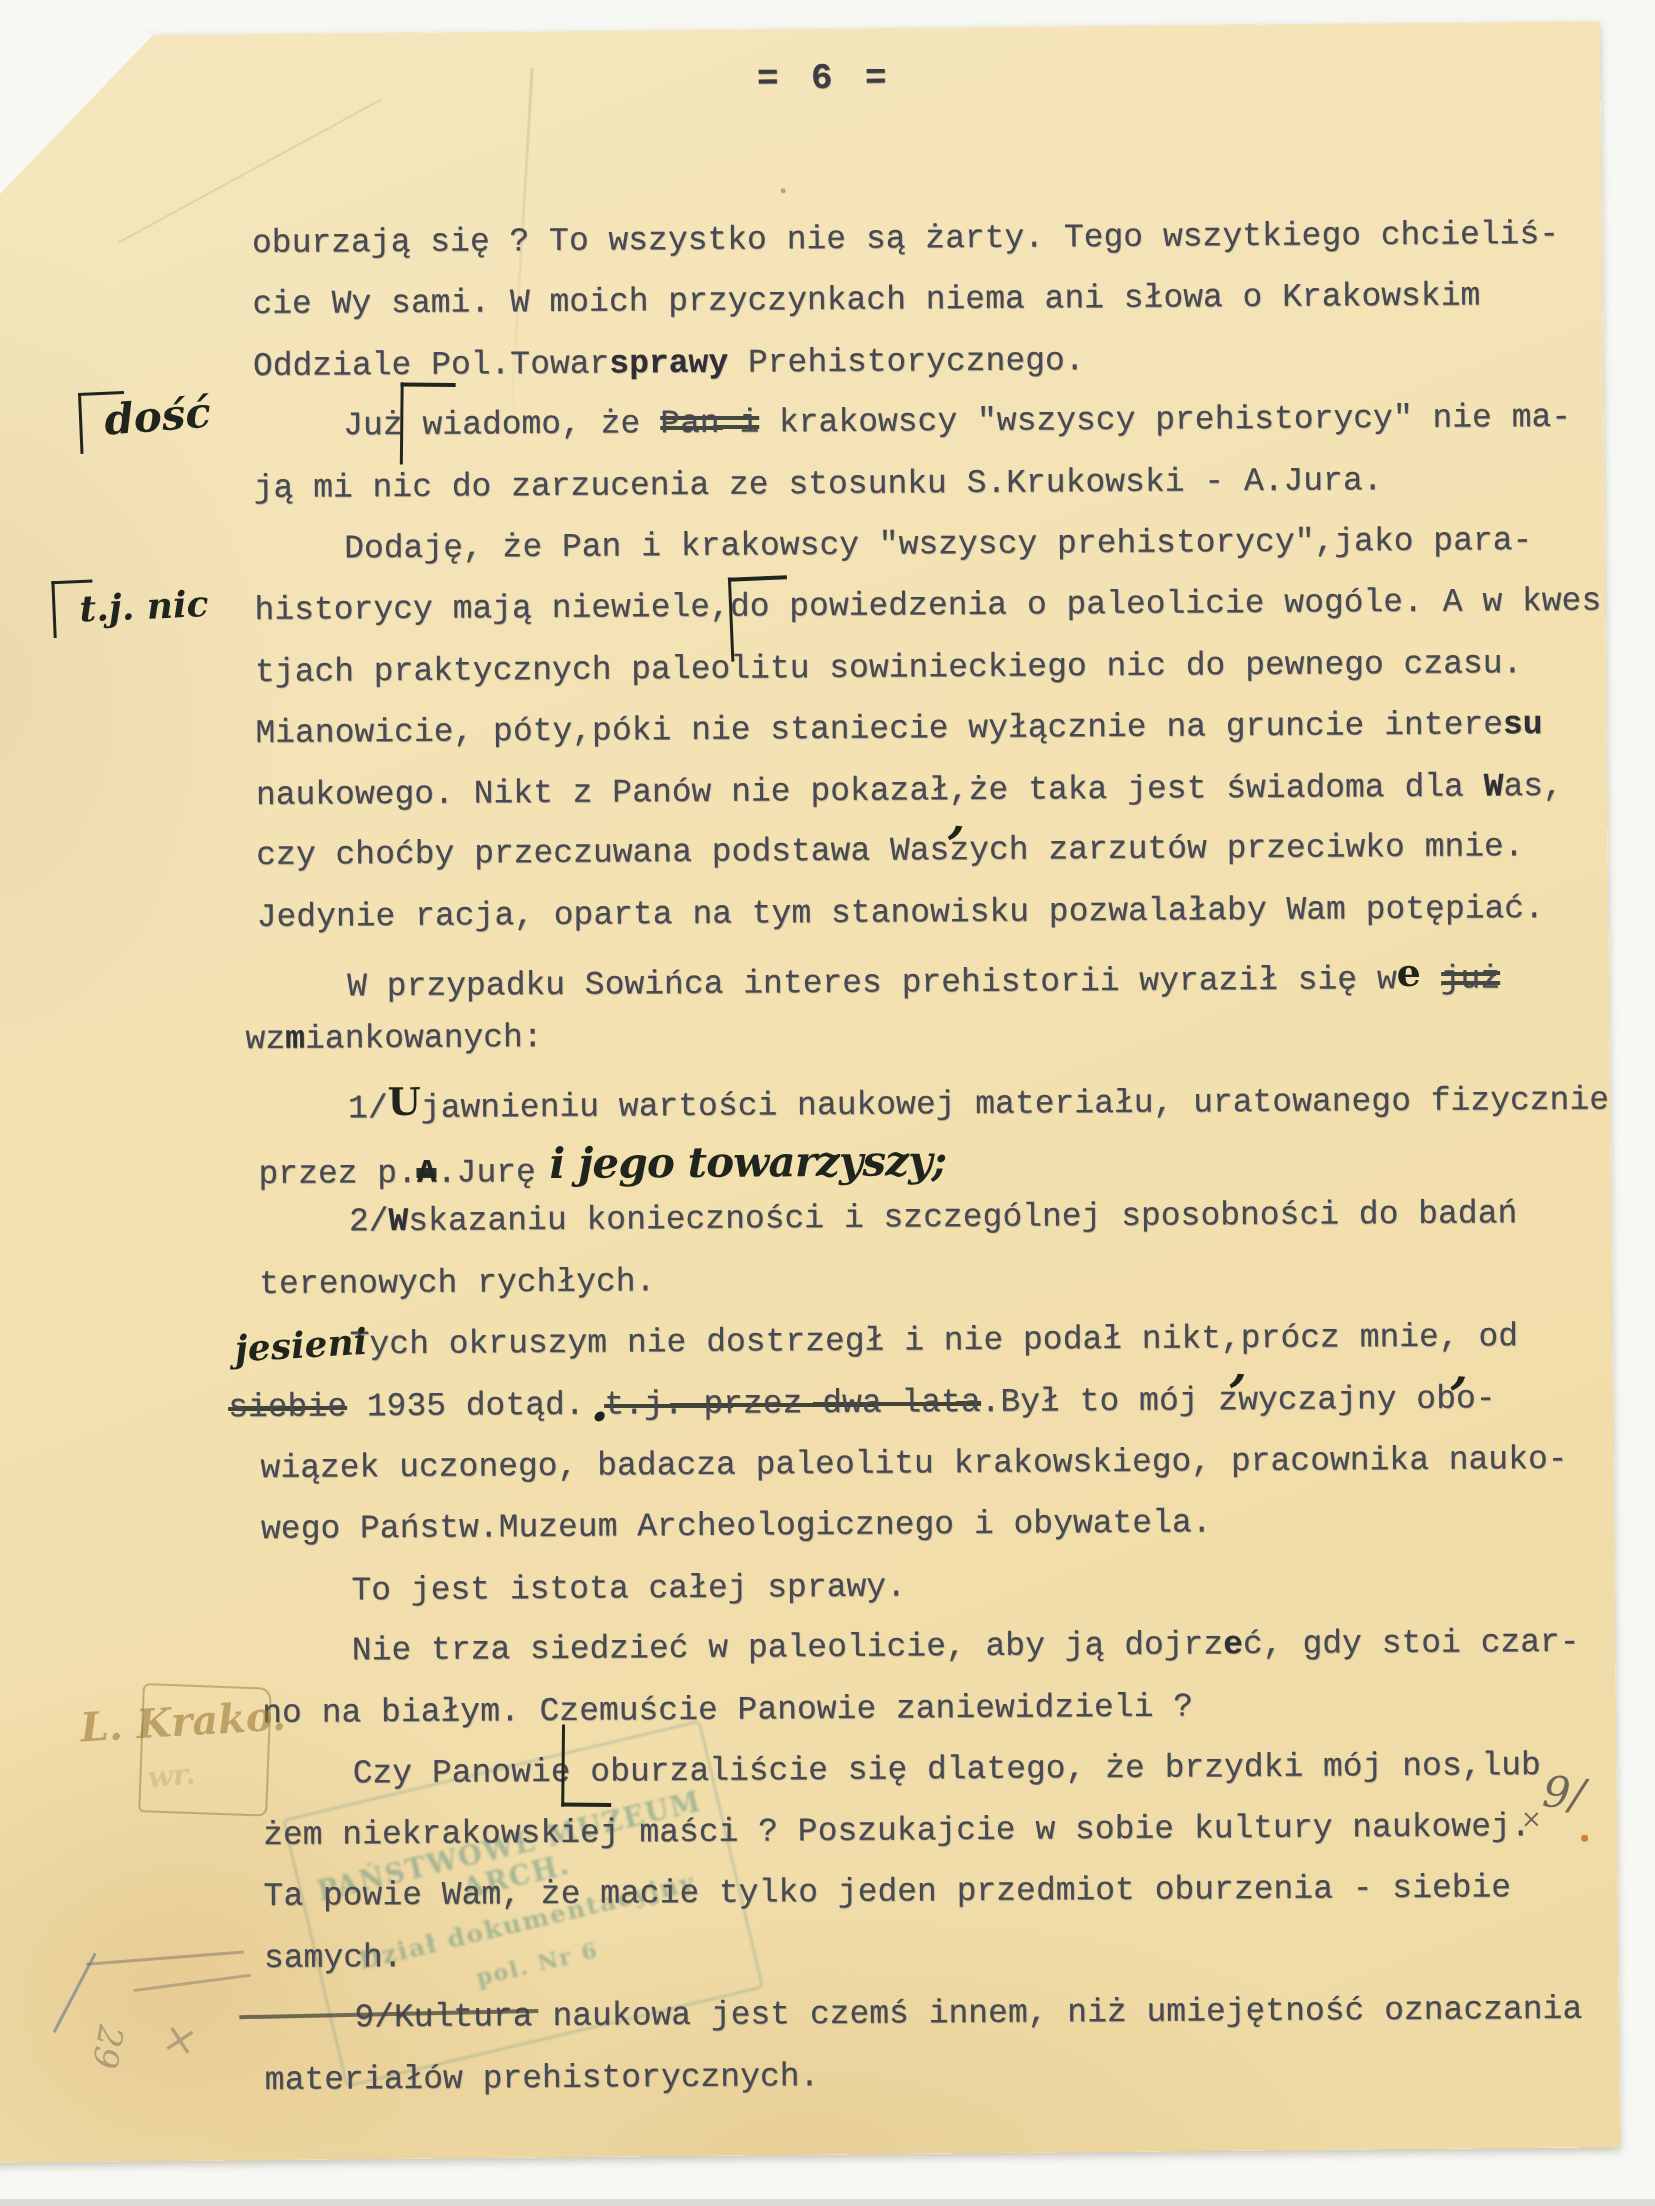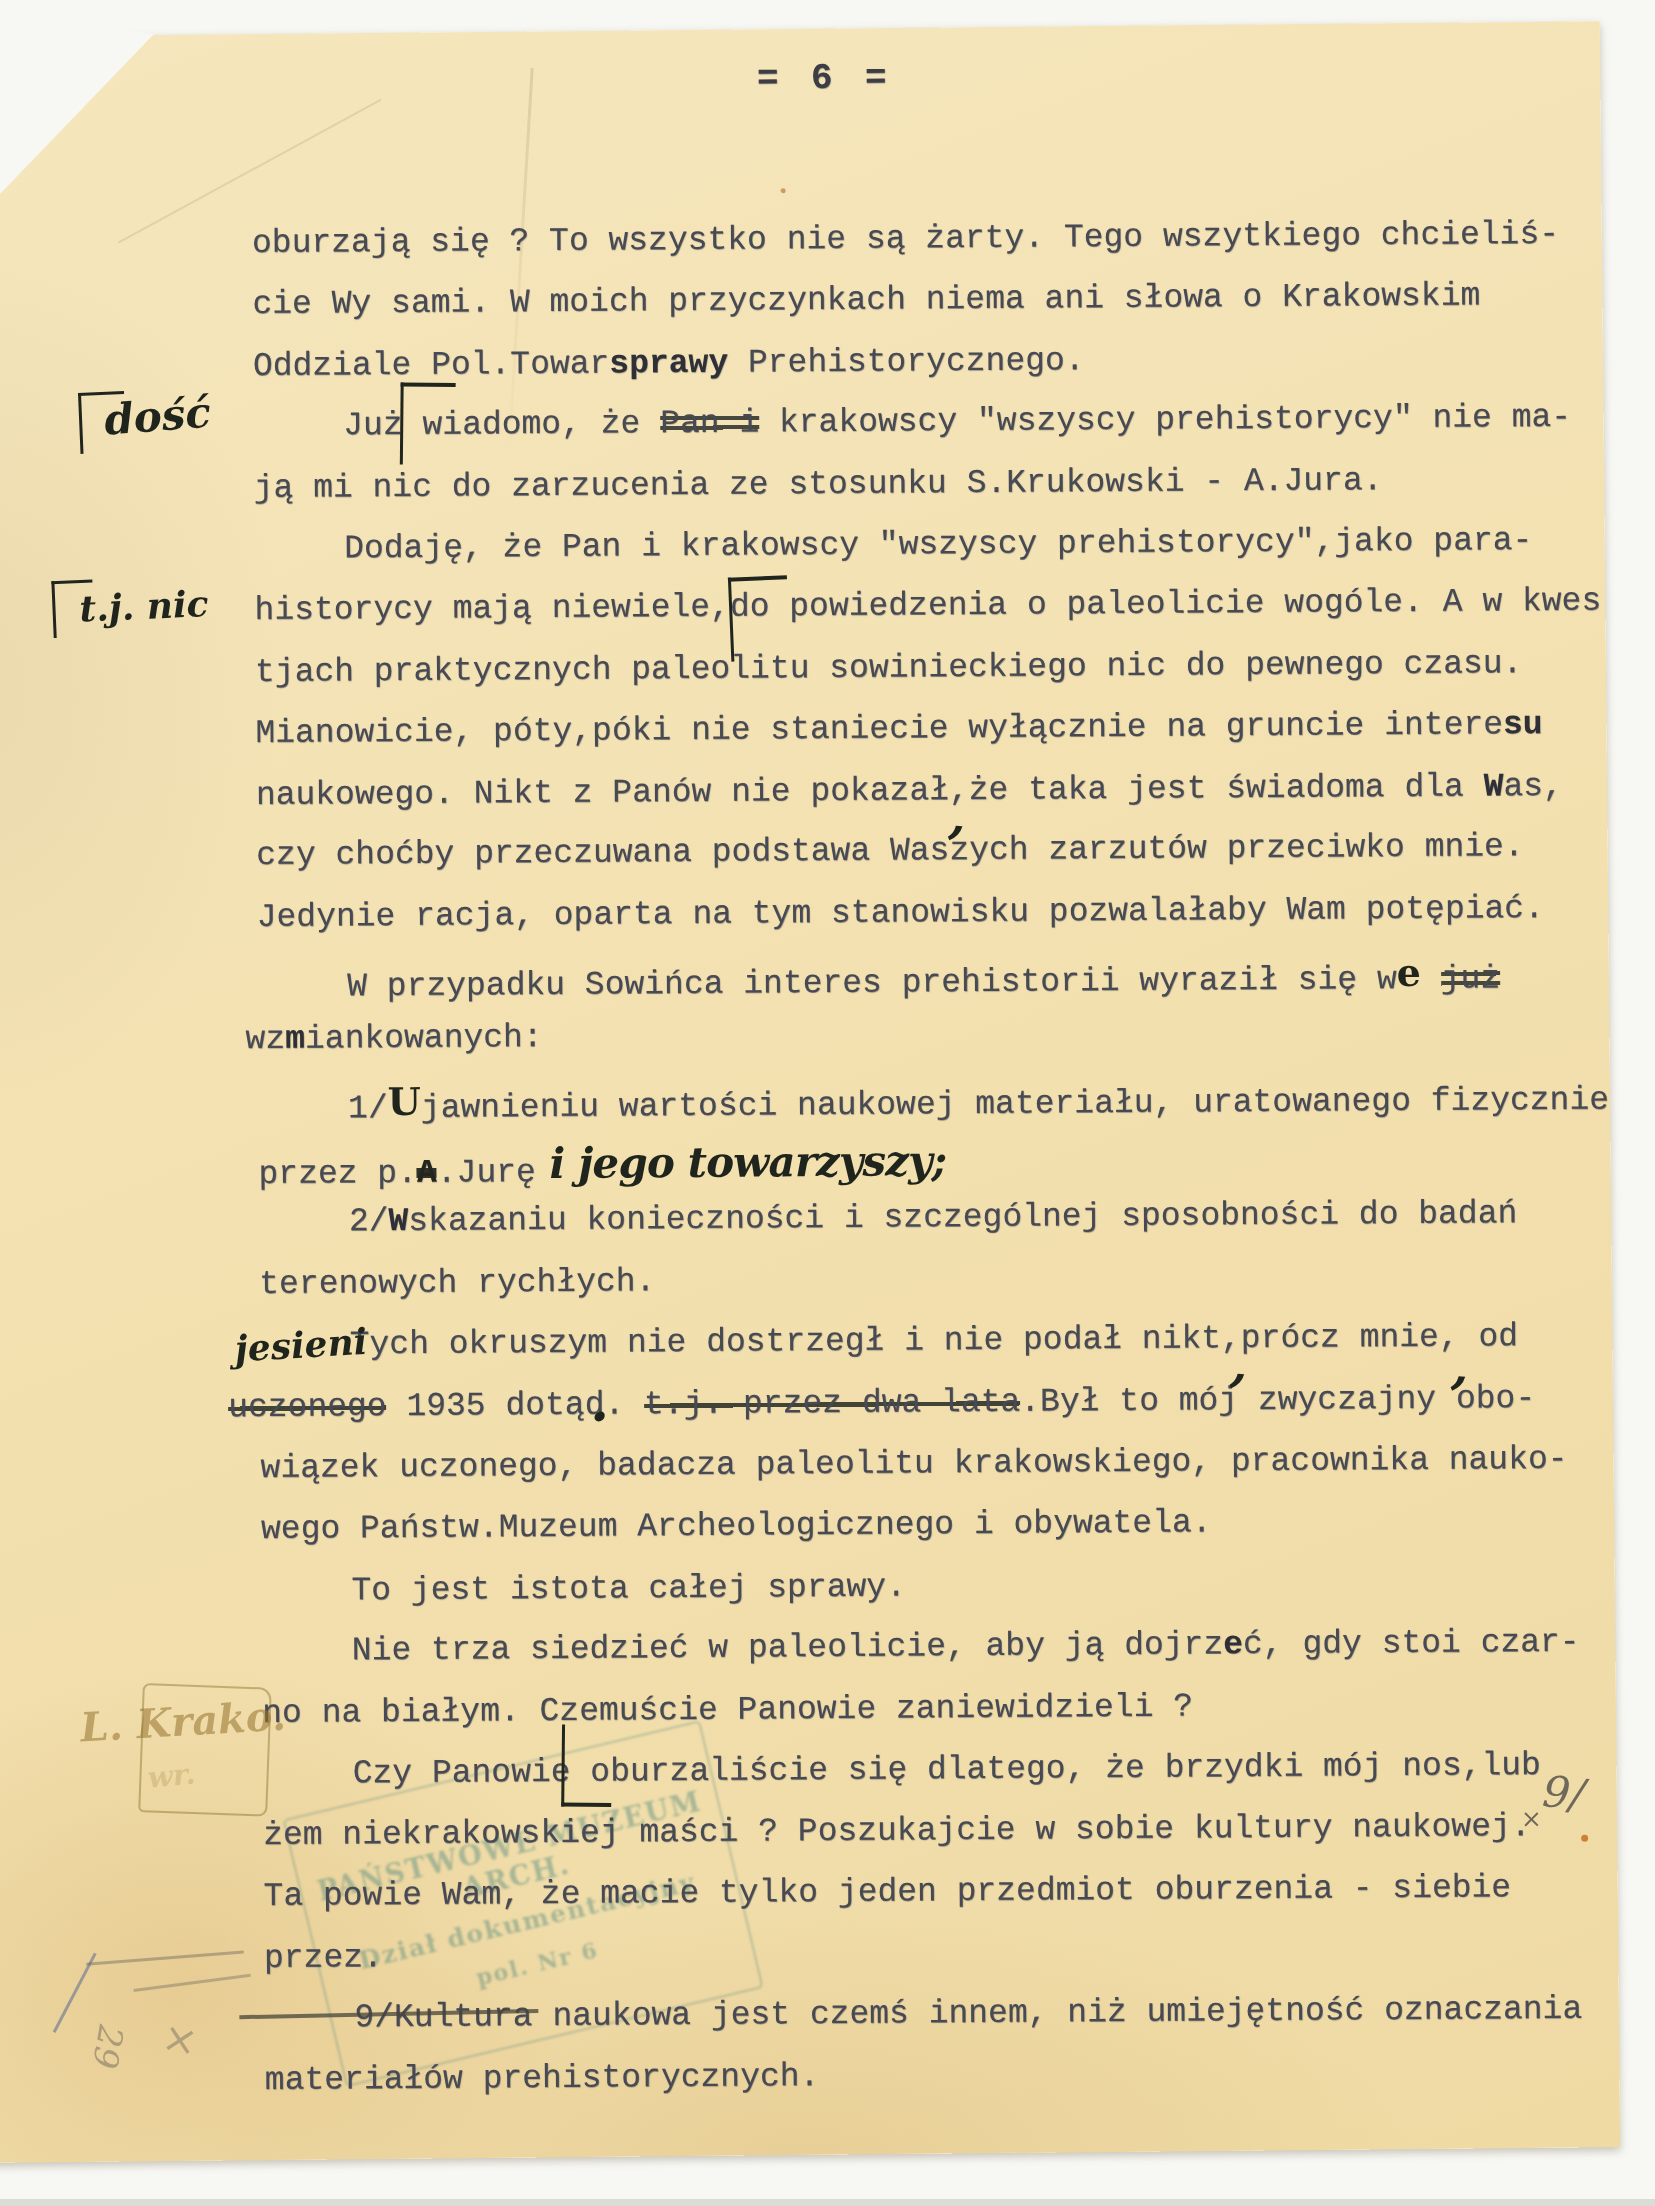--- a/index.html
+++ b/index.html
@@ -121,30 +121,30 @@
         <div class="line" style="top: 773px; left: 258px;"><span class="sg-t">naukowego. Nikt z Panów nie pokazał,że taka jest świadoma dla </span><span class="sg-b">W</span><span class="sg-t">as,</span></div>
         <div class="line" style="top: 833px; left: 258px;"><span class="sg-t">czy choćby przeczuwana podstawa Waszych zarzutów przeciwko mnie.</span></div>
         <div class="line" style="top: 895px; left: 258px;"><span class="sg-t">Jedynie racja, oparta na tym stanowisku pozwalałaby Wam potępiać.</span></div>
         <div class="line" style="top: 956px; left: 348px;"><span class="sg-t">W przypadku Sowińca interes prehistorii wyraził się w</span><span class="sg-hb">e</span><span class="sg-t"> </span><span class="sg-s2">już</span></div>
         <div class="line" style="top: 1017px; left: 246px;"><span class="sg-t">wz</span><span class="sg-b">m</span><span class="sg-t">iankowanych:</span></div>
         <div class="line" style="top: 1078px; left: 348px;"><span class="sg-t">1/</span><span class="sg-hb">U</span><span class="sg-t">jawnieniu wartości naukowej materiału, uratowanego fizycznie</span></div>
         <div class="line" style="top: 1140px; left: 258px;"><span class="sg-t">przez p.</span><span class="sg-sb">A</span><span class="sg-t">.Jurę</span><span class="sg-h"> i jego towarzyszy;</span></div>
         <div class="line" style="top: 1200px; left: 348px;"><span class="sg-t">2/</span><span class="sg-b">W</span><span class="sg-t">skazaniu konieczności i szczególnej sposobności do badań</span></div>
         <div class="line" style="top: 1262px; left: 258px;"><span class="sg-t">terenowych rychłych.</span></div>
         <div class="line" style="top: 1323px; left: 348px;"><span class="sg-t">Tych okruszym nie dostrzegł i nie podał nikt,prócz mnie, od</span></div>
-        <div class="line" style="top: 1385px; left: 226px;"><span class="sg-s1">uczonego</span><span class="sg-t"> 1935 dotąd. </span><span class="sg-s1">t.j. przez dwa lata</span><span class="sg-t">.Był to mój zwyczajny obo-</span></div>
+        <div class="line" style="top: 1385px; left: 226px;"><span class="sg-s1">siebie</span><span class="sg-t"> 1935 dotąd. </span><span class="sg-s1">t.j. przez dwa lata</span><span class="sg-t">.Był to mój zwyczajny obo-</span></div>
         <div class="line" style="top: 1446px; left: 258px;"><span class="sg-t">wiązek uczonego, badacza paleolitu krakowskiego, pracownika nauko-</span></div>
         <div class="line" style="top: 1507px; left: 258px;"><span class="sg-t">wego Państw.Muzeum Archeologicznego i obywatela.</span></div>
         <div class="line" style="top: 1569px; left: 348px;"><span class="sg-t">To jest istota całej sprawy.</span></div>
         <div class="line" style="top: 1629px; left: 348px;"><span class="sg-t">Nie trza siedzieć w paleolicie, aby ją dojrz</span><span class="sg-b">e</span><span class="sg-t">ć, gdy stoi czar-</span></div>
         <div class="line" style="top: 1691px; left: 258px;"><span class="sg-t">no na białym. Czemuście Panowie zaniewidzieli ?</span></div>
         <div class="line" style="top: 1752px; left: 348px;"><span class="sg-t">Czy Panowie oburzaliście się dlatego, że brzydki mój nos,lub</span></div>
         <div class="line" style="top: 1813px; left: 258px;"><span class="sg-t">żem niekrakowskiej maści ? Poszukajcie w sobie kultury naukowej.</span></div>
         <div class="line" style="top: 1874px; left: 258px;"><span class="sg-t">Ta powie Wam, że macie tylko jeden przedmiot oburzenia - siebie</span></div>
-        <div class="line" style="top: 1936px; left: 258px;"><span class="sg-t">przez.</span></div>
+        <div class="line" style="top: 1936px; left: 258px;"><span class="sg-t">samych.</span></div>
         <div class="line" style="top: 1996px; left: 348px;"><span class="sg-t">9/Kultura naukowa jest czemś innem, niż umiejętność oznaczania</span></div>
         <div class="line" style="top: 2058px; left: 258px;"><span class="sg-t">materiałów prehistorycznych.</span></div>
         <div class="ann ink" style="left: 109px; top: 391px; font-size: 42px; transform: rotate(-4deg);">dość</div>
         <div class="ann ink" style="left: 83px; top: 583px; font-size: 36px; transform: rotate(-2deg);">t.j. nic</div>
         <div class="ann ink" style="left: 233px; top: 1323px; font-size: 36px; transform: rotate(-3deg);">jesieni</div>
         <div class="ann ink" style="left: 952px; top: 794px; font-size: 47px; transform: rotate(6deg);">,</div>
         <div class="ann ink" style="left: 1230px; top: 1344px; font-size: 47px; transform: rotate(6deg);">,</div>
         <div class="ann ink" style="left: 1451px; top: 1348px; font-size: 47px; transform: rotate(6deg);">,</div>
         <div class="ann ink" style="left: 588px; top: 1373px; font-size: 54px;">.</div>
         <div class="ann pencil" style="left: 1538px; top: 1777px; font-size: 43px; transform: rotate(6deg);">9/</div>

